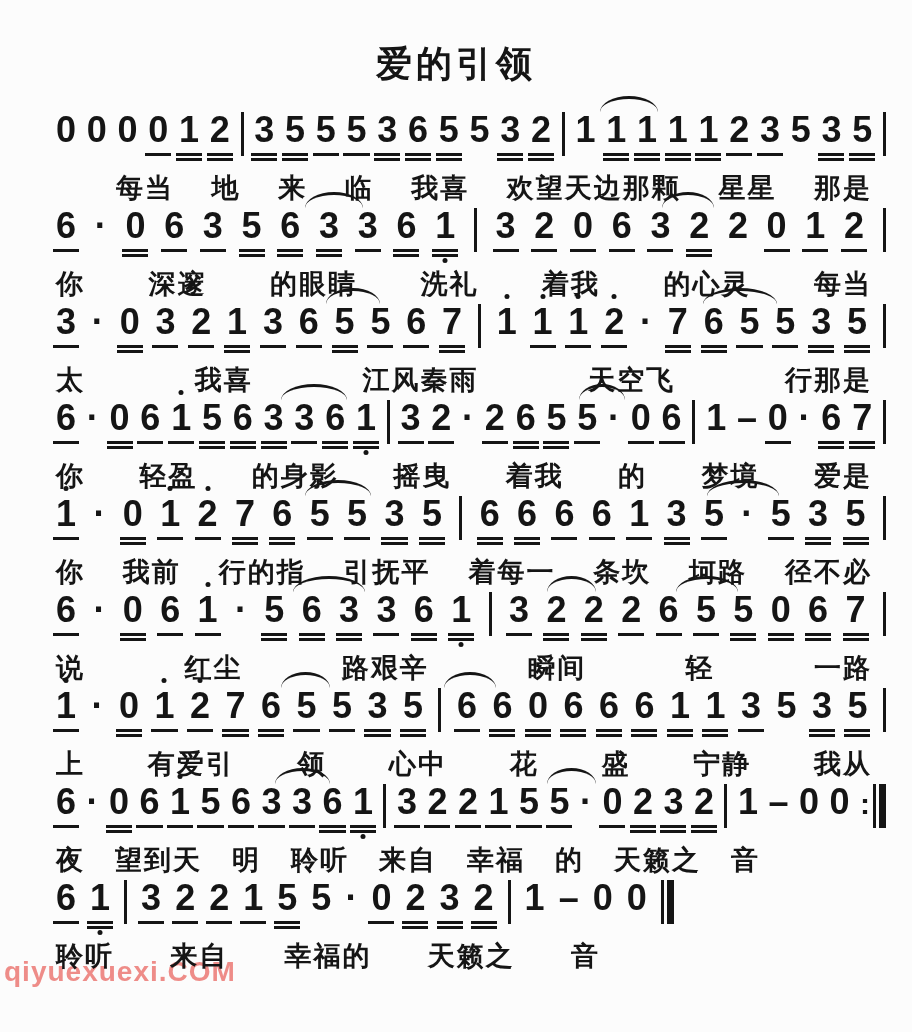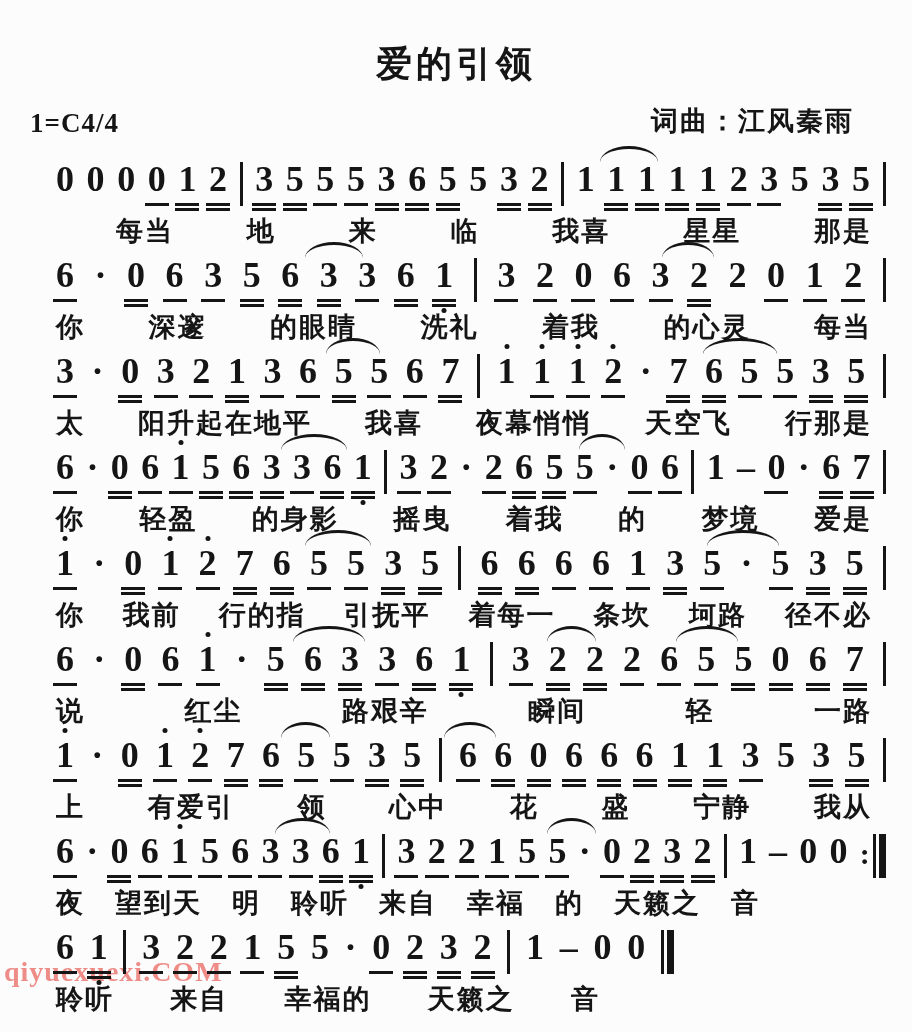--- a/index.html
+++ b/index.html
@@ -1,21 +1,21 @@
 <!DOCTYPE html>
 <html><head>
 <meta charset="utf-8">
 <style>
   html,body{margin:0;padding:0;background:#ffffff;}
   .page{
     position:relative;
     width:912px;height:1032px;
     background:#fcfcfc;
     overflow:hidden;
-    font-family:Liberation Serif, serif;
+    font-family:Liberation Sans, sans-serif;
     color:#151515;
   }
   .page-title{
     margin:0;padding-top:40px;
     text-align:center;
     font-size:36px;font-weight:700;
     letter-spacing:4px;
   }
   .meta-row{
     display:flex;justify-content:space-between;align-items:flex-end;
@@ -53,42 +53,38 @@
   .od.lo{bottom:-18px;}
   .slur{
     position:absolute;top:1px;height:13px;
     border-top:3px solid #151515;
     border-radius:50% 50% 0 0 / 100% 100% 0 0;
   }
   .lyrics{
     display:flex;justify-content:space-between;
     padding:0 40px 0 56px;
     box-sizing:border-box;
-    margin-top:7px;
+    margin-top:14px;
     font-size:27px;font-weight:700;
     letter-spacing:2px;
     white-space:nowrap;
   }
   .watermark{
     position:absolute;left:4px;top:956px;
     z-index:0;
     font-size:28px;font-weight:700;
     color:rgba(235,120,115,0.85);
     letter-spacing:1px;
   }
 </style>
 </head>
 <body>
 
 <div class="page">
   <h1 class="page-title">爱的引领</h1>
-  <div class="meta-row">
-    <span class="key-sig">1=C4/4</span>
-    <span class="credit">词曲：江风秦雨</span>
-  </div>
   <div class="score" id="score">
       <div class="line">
         <div class="noterow">
           <div class="notes">
             <span class="tok">0</span>
             <span class="tok">0</span>
             <span class="tok">0</span>
             <span class="tok u1">0</span>
             <span class="tok u2">1</span>
             <span class="tok u2">2</span>
@@ -117,20 +113,21 @@
             <span class="tok bar"></span>
           </div>
           <div class="slur" style="left: 600px; width: 58px;"></div>
         </div>
         <div class="lyrics" style="padding-left: 116px;">
           <span>每当</span>
           <span>地</span>
           <span>来</span>
           <span>临</span>
           <span>我喜</span>
+          <span>欢望天边那颗</span>
           <span>星星</span>
           <span>那是</span>
         </div>
       </div>
       <div class="line">
         <div class="noterow">
           <div class="notes">
             <span class="tok u1">6</span>
             <span class="tok">·</span>
             <span class="tok u2">0</span>
@@ -195,23 +192,22 @@
             <span class="tok u1">5</span>
             <span class="tok u2">3</span>
             <span class="tok u2">5</span>
             <span class="tok bar"></span>
           </div>
           <div class="slur" style="left: 326px; width: 54px;"></div>
           <div class="slur" style="left: 703px; width: 74px;"></div>
         </div>
         <div class="lyrics">
           <span>太</span>
-          <span>阳升起在地平</span>
           <span>我喜</span>
-          <span>夜幕悄悄</span>
+          <span>江风秦雨</span>
           <span>天空飞</span>
           <span>行那是</span>
         </div>
       </div>
       <div class="line">
         <div class="noterow">
           <div class="notes">
             <span class="tok u1">6</span>
             <span class="tok">·</span>
             <span class="tok u2">0</span>

